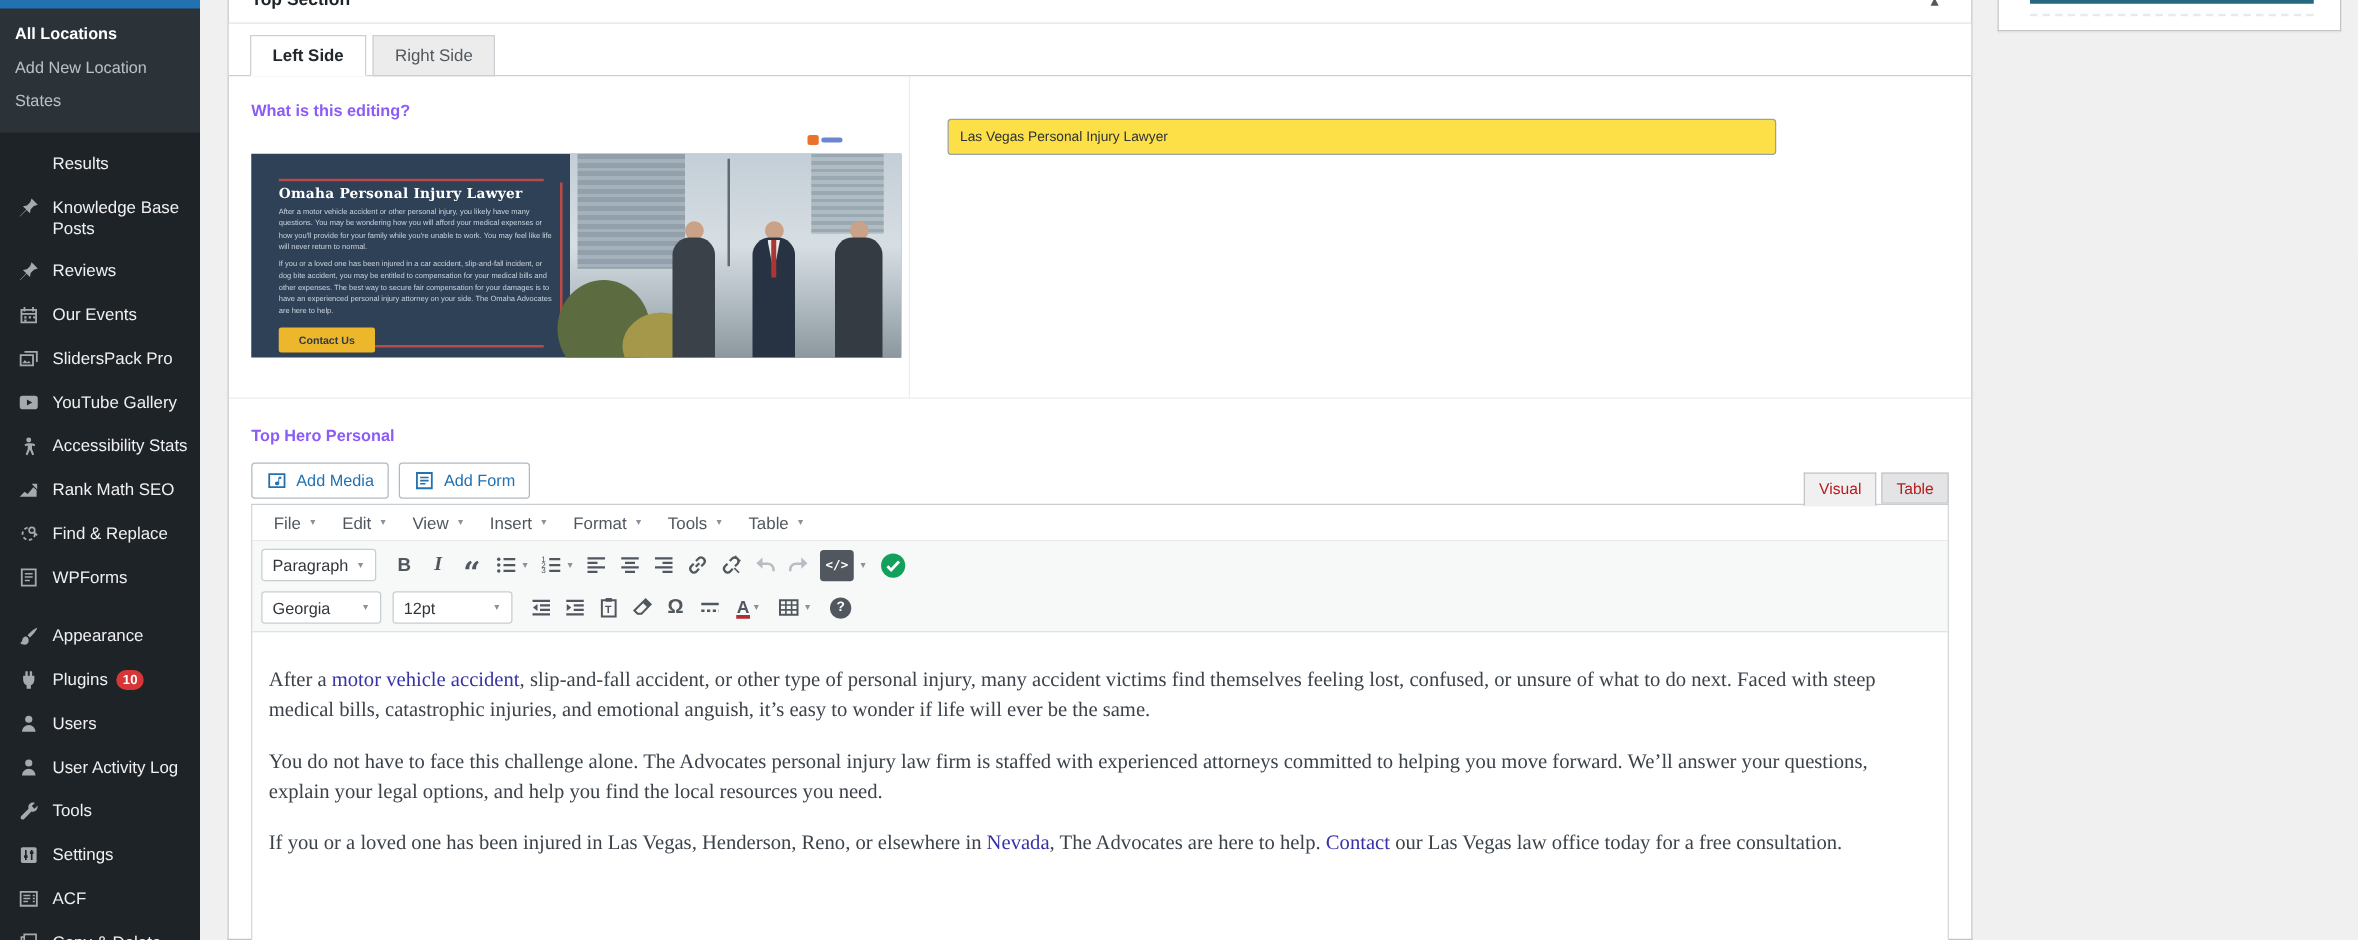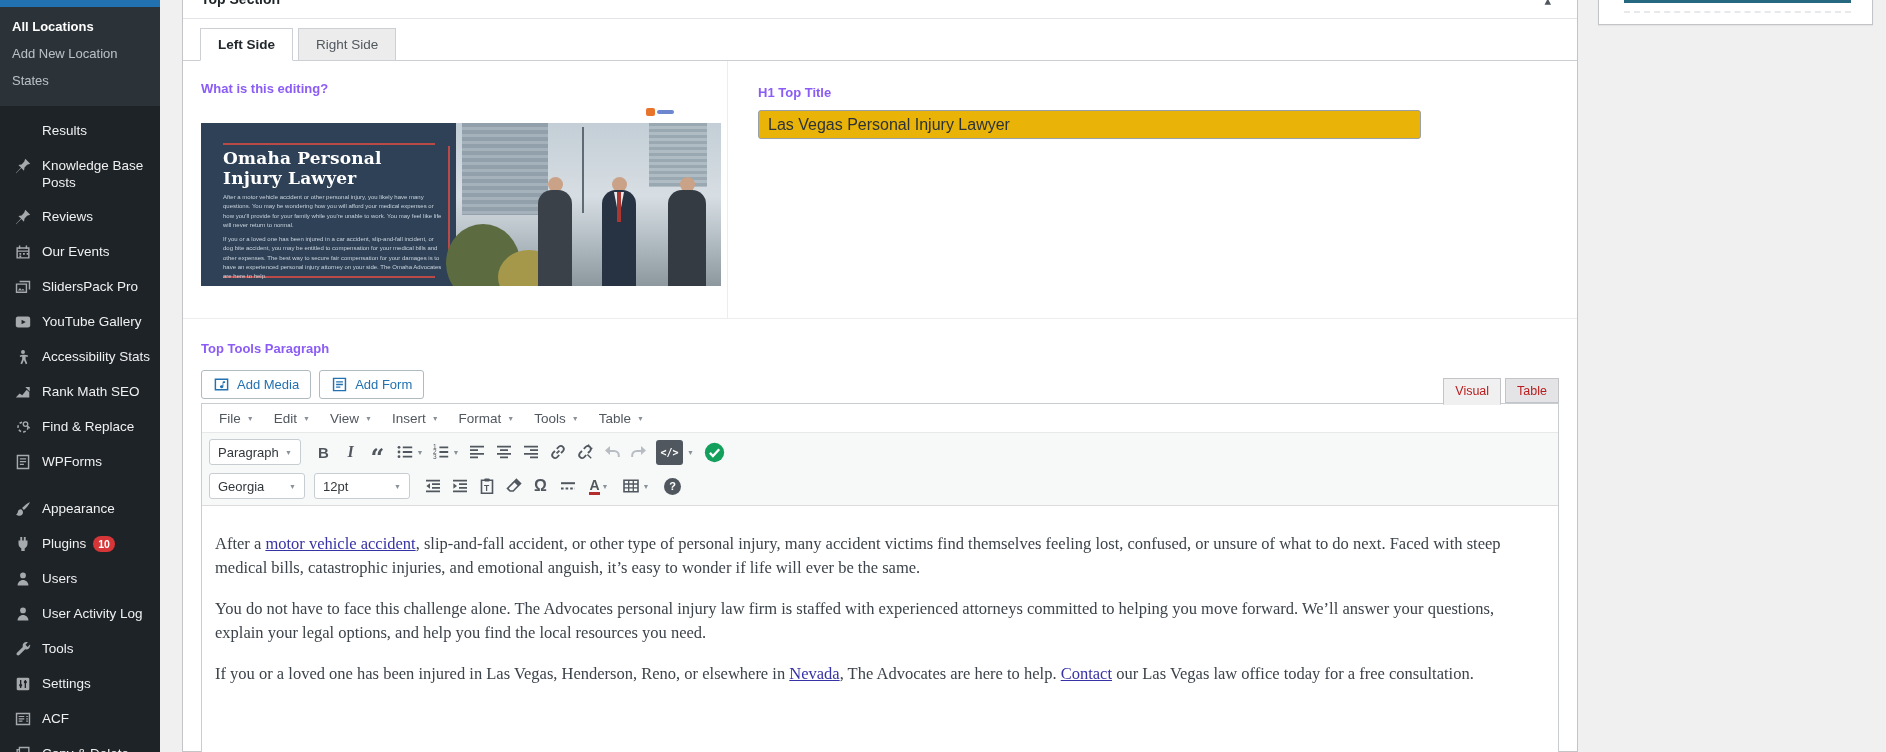--- a/index.html
+++ b/index.html
@@ -36,29 +36,29 @@
   .acf-tabs { padding: 9px 0 0 17px; border-bottom:1px solid #ccd0d4; background:#fff; }
   .acf-tab { display:inline-block; padding: 8px 17px; font-size:13.5px; color:#50575e; background:#ececec;
     border:1px solid #ccd0d4; margin-right:5px; margin-bottom:-1px; cursor:pointer; position:relative; }
   .acf-tab.active { background:#fff; border-bottom-color:#fff; color:#23282d; font-weight:700; }
 
   .fields-row { display:flex; min-height:258px; border-bottom:1px solid #ededed; }
   .field-left { width:545px; flex:0 0 545px; padding: 20px 18px 14px; border-right:1px solid #ededed; }
   .field-right { flex:1; padding: 24px 30px 14px; }
   .field-label { font-size:13px; font-weight:700; color:#8b5cf6; }
   .text-input { display:block; margin-top:10px; width:663px; max-width:100%; height:29px; border:1px solid #99a0a7;
-    border-radius:3px; padding:0 9px; font-size:16px; color:#2c3338; font-family:"Liberation Sans",sans-serif; background:#eab308; }
+    border-radius:3px; padding:0 9px; font-size:11px; color:#2c3338; font-family:"Liberation Sans",sans-serif; background:#fde047; }
 
   
   .banner { position:relative; width:520px; height:163px; margin-top:27px; background: var(--banner-navy, #2e4156); overflow:hidden; cursor:pointer; }
   .bn-topline { position:absolute; left:22px; top:20px; width:212px; height:2px; background: var(--banner-red, #b94a48); }
   .bn-vline   { position:absolute; left:247px; top:23px; bottom:22px; width:2px; background: var(--banner-red, #b94a48); }
   .bn-botline { position:absolute; left:22px; bottom:8px; width:212px; height:2px; background: var(--banner-red, #b94a48); }
   .bn-text { position:absolute; left:22px; top:25px; width:222px; }
-  .bn-title { font-family:"DejaVu Serif","Liberation Serif",serif; font-weight:700; font-size:17px; color:#fff; letter-spacing:.2px; }
+  .bn-title { font-family:"DejaVu Serif","Liberation Serif",serif; font-weight:700; font-size:11px; color:#fff; letter-spacing:.2px; }
   .bn-p { font-size:6px; line-height:1.55; color:#c9d3de; margin-top:5px; }
   .bn-btn { display:inline-block; margin-top:7px; background: var(--banner-yellow, #edb72c); color:#333a47; font-size:8.5px; font-weight:700;
     padding:5px 16px; border-radius:2px; }
   .bn-photo { position:absolute; left:255px; top:0; width:265px; height:163px;
     background: linear-gradient(180deg, #c3ced6 0%, #d7dee3 45%, #aeb9bf 75%, #8d989e 100%); }
   .bn-bldg1 { position:absolute; left:6px; top:0; width:86px; height:92px;
     background: repeating-linear-gradient(180deg, #91a0ab 0 4px, #a6b2bb 4px 7px); }
   .bn-bldg2 { position:absolute; right:14px; top:0; width:58px; height:64px;
     background: repeating-linear-gradient(180deg, #9aa8b1 0 3px, #b0bcc4 3px 6px); }
   .bn-pole { position:absolute; left:126px; top:4px; width:2px; height:86px; background:#5f6b74; }
@@ -112,21 +112,21 @@
     font-family:"DejaVu Sans Mono",monospace; font-size:10px; font-weight:700; }
   .check-btn { width:21px; height:21px; margin-left:6px; cursor:pointer; }
   .tc-glyph { font-size:14px; font-weight:700; border-bottom:3px solid #b32d2e; line-height:14px; }
   .help-circle { width:17px; height:17px; border-radius:50%; background:#50575e; color:#fff; font-size:11px; font-weight:700;
     display:flex; align-items:center; justify-content:center; }
   .sep { width:6px; }
 
   .mce-content { background:#fff; padding: 26px 13px 20px; min-height:246px;
     font-family:"Liberation Serif","DejaVu Serif",serif; font-size:16.5px; line-height:24px; color:#3c434a; cursor:text; }
   .mce-content p { margin-bottom:17px; }
-  .mce-content a { color: var(--link-indigo, #3732a6); text-decoration:underline; cursor:pointer;text-align:center; }
+  .mce-content a { color: var(--link-indigo, #3732a6); cursor:pointer;text-align:center; }
 
   
   .side-postbox { position:absolute; left:1598px; top:0; width:275px; height:25px; background:#fff;
     border:1px solid #c3c4c7; border-top:none; box-shadow:0 1px 1px rgba(0,0,0,.05); }
   .pb-teal { position:absolute; left:25px; right:21px; top:0; height:3px; background: var(--teal-bar, #25687f); }
   .pb-dash { position:absolute; left:25px; right:21px; top:11px; border-top:2px dashed #e7e9eb; }
 </style>
 </head>
 <body>
 
@@ -345,27 +345,26 @@
           <div class="bn-text">
             <div class="bn-title">Omaha Personal Injury Lawyer</div>
             <div class="bn-p">After a motor vehicle accident or other personal injury, you likely have many questions. You may be wondering how you will afford your medical expenses or how you'll provide for your family while you're unable to work. You may feel like life will never return to normal.</div>
             <div class="bn-p">If you or a loved one has been injured in a car accident, slip-and-fall incident, or dog bite accident, you may be entitled to compensation for your medical bills and other expenses. The best way to secure fair compensation for your damages is to have an experienced personal injury attorney on your side. The Omaha Advocates are here to help.</div>
             <div class="bn-btn">Contact Us</div>
             
           </div>
         </div>
       </div>
       <div class="field-right">
-        <div class="field-label">H1 Top Title</div>
         <input class="text-input" type="text" value="Las Vegas Personal Injury Lawyer" style="">
       </div>
     </div>
 
     <div class="hero-field">
-      <div class="field-label">Top Tools Paragraph</div>
+      <div class="field-label">Top Hero Personal</div>
 
       <div class="media-buttons">
         <button class="wp-button">
           <span>
               <svg viewBox="0 0 20 20" fill="none">
                 <path stroke="currentColor" stroke-width="1.7" d="M2.8 3.8h14.4v12.4H2.8z"></path>
                 <path fill="currentColor" d="M12.8 6.3c-.9 0-1.5.6-1.5 1.4v3.5c-.3-.2-.7-.3-1.1-.3-1.1 0-2 .7-2 1.7s.9 1.7 2 1.7 2-.8 2-1.7V8.2h2V6.3z"></path>
               </svg>
             </span>
           <span>Add Media</span>

